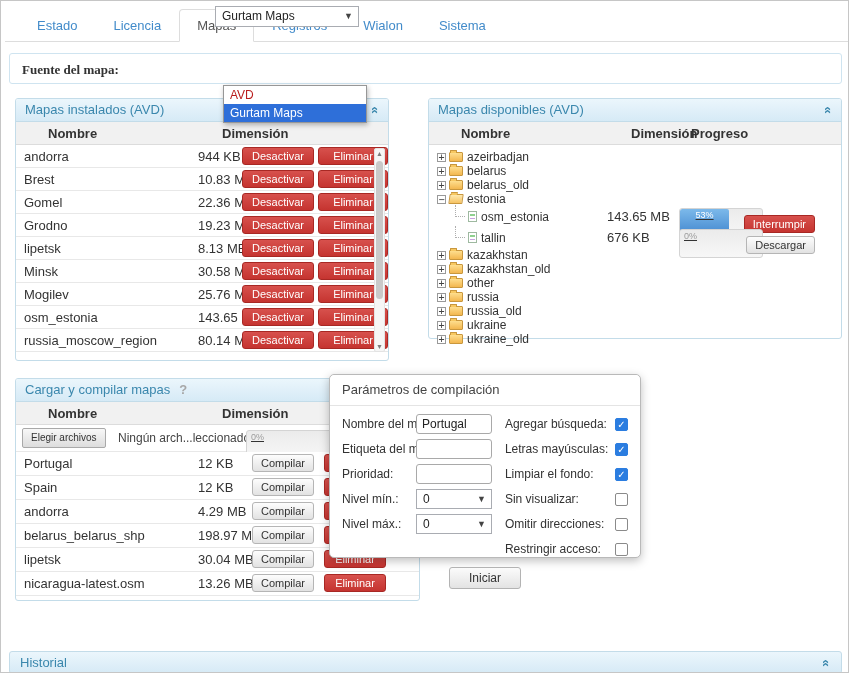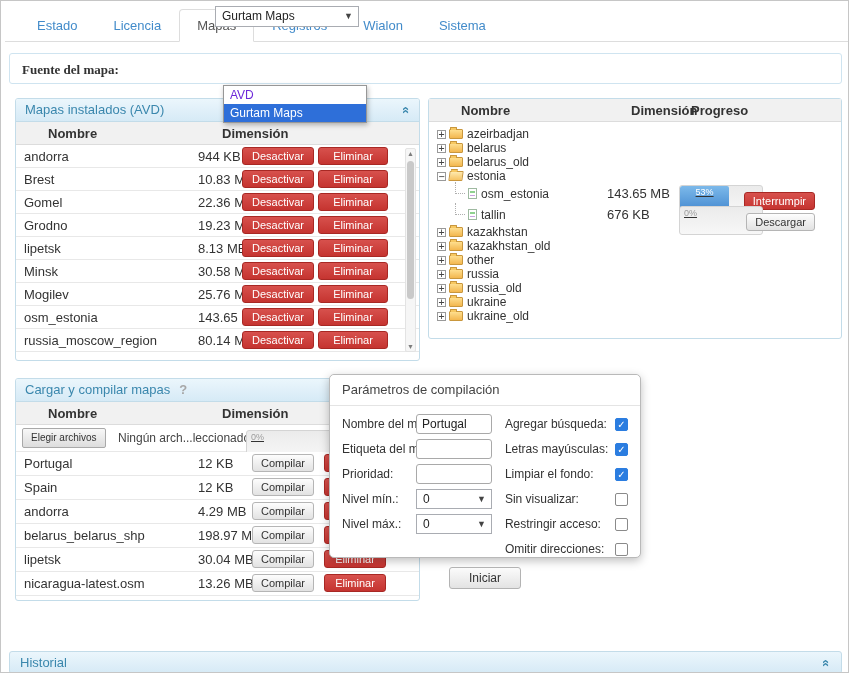--- a/index.html
+++ b/index.html
@@ -16,26 +16,26 @@
 
   
   .source-box { position:absolute; left:8px; top:52px; width:833px; height:31px; border:1px solid #cfe4f0; border-radius:3px; }
   .src-label { position:absolute; left:12px; top:8px; font-weight:bold;font-family:Liberation Serif, serif; }
   .selectbox { position:relative; border:1px solid #a9acb2; background:#fff; font-size:12px; height:21px;
                line-height:19px; padding:0 18px 0 6px; cursor:default; color:#222; }
   .selectbox .caret { position:absolute; right:5px; top:0; font-size:9px; color:#444; line-height:19px; }
   #srcSelect { position:absolute; left:214px; top:5px; width:144px; }
   .dropdown { position:absolute; left:222px; top:84px; width:144px; background:#fff; border:1px solid #979797;
               box-shadow:1px 2px 5px rgba(0,0,0,.28); z-index:60; }
-  .dd-opt { height:18px; line-height:18px; padding:0 6px; font-size:12px; color:#6d28d9; cursor:default; }
+  .dd-opt { height:18px; line-height:18px; padding:0 6px; font-size:12px; color:#b91c1c; cursor:default; }
   .dd-opt.hl { background:#2e6fd9; color:#fff; }
 
   
   .panel { position:absolute; background:#fff; border:1px solid #c3dce9; border-radius:3px; }
-  #installedPanel { left:14px; top:97px;  width:405px; height:263px; }
+  #installedPanel { left:14px; top:97px;  width:374px; height:263px; }
   #availablePanel { left:427px; top:97px; width:414px; height:241px; }
   #uploadPanel    { left:14px; top:377px; width:405px; height:223px; }
   .panel-hd { height:23px; line-height:22px; padding:0 9px; background:linear-gradient(#ebf6fc,#d6eaf6);
               color:#3a87ad; font-size:13px; border-bottom:1px solid #c3dce9; position:relative; border-radius:2px 2px 0 0; }
   .chev { position:absolute; right:6px; top:4px; width:14px; height:14px; line-height:14px; text-align:center;
           transform:rotate(90deg); font-weight:bold; font-size:13px; color:#3a87ad; cursor:pointer; }
   .help { color:#a7a7a7; font-weight:bold; font-size:13px; margin-left:9px; cursor:pointer; }
   .thead { height:23px; background:#f1f1f1; border-bottom:1px solid #dcdcdc; position:relative; font-weight:bold; }
   .thead span { position:absolute; top:4px;padding-left:24px; }
   .c-name { left:8px; } .c-size { left:182px; }
@@ -211,20 +211,24 @@
         </div>
       </div>
     <div class="vscroll">
       <span class="arr arr-up">▲</span>
       <div class="thumb"></div>
       <span class="arr arr-dn">▼</span>
     </div>
   </div>
 
   <div class="panel" id="availablePanel">
+    <div class="panel-hd">
+      <span>Mapas disponibles (AVD)</span>
+      <span class="chev">«</span>
+    </div>
     <div class="thead">
       <span class="c-name">Nombre</span>
       <span class="c-size">Dimensión</span>
       <span class="c-prog">Progreso</span>
     </div>
     <div class="tree" id="treeRows">
         <div class="titem" style="padding-left: 8px;">
           <span class="exp">+</span>
           <span class="ifold"></span>
           <span>azeirbadjan</span>
@@ -394,25 +398,25 @@
           </div>
           <div class="dlg-row">
             <span class="dlg-clabel">Limpiar el fondo:</span>
             <span class="cb on">✓</span>
           </div>
           <div class="dlg-row">
             <span class="dlg-clabel">Sin visualizar:</span>
             <span class="cb"></span>
           </div>
           <div class="dlg-row">
+            <span class="dlg-clabel">Omitir direcciones:</span>
+            <span class="cb"></span>
+          </div>
+          <div class="dlg-row">
             <span class="dlg-clabel">Restringir acceso:</span>
-            <span class="cb"></span>
-          </div>
-          <div class="dlg-row">
-            <span class="dlg-clabel">Omitir direcciones:</span>
             <span class="cb"></span>
           </div>
         </div>
     </div>
     <div class="dlg-foot">
       <span class="dlg-start">Iniciar</span>
     </div>
   </div>
 
   <div class="hist">

